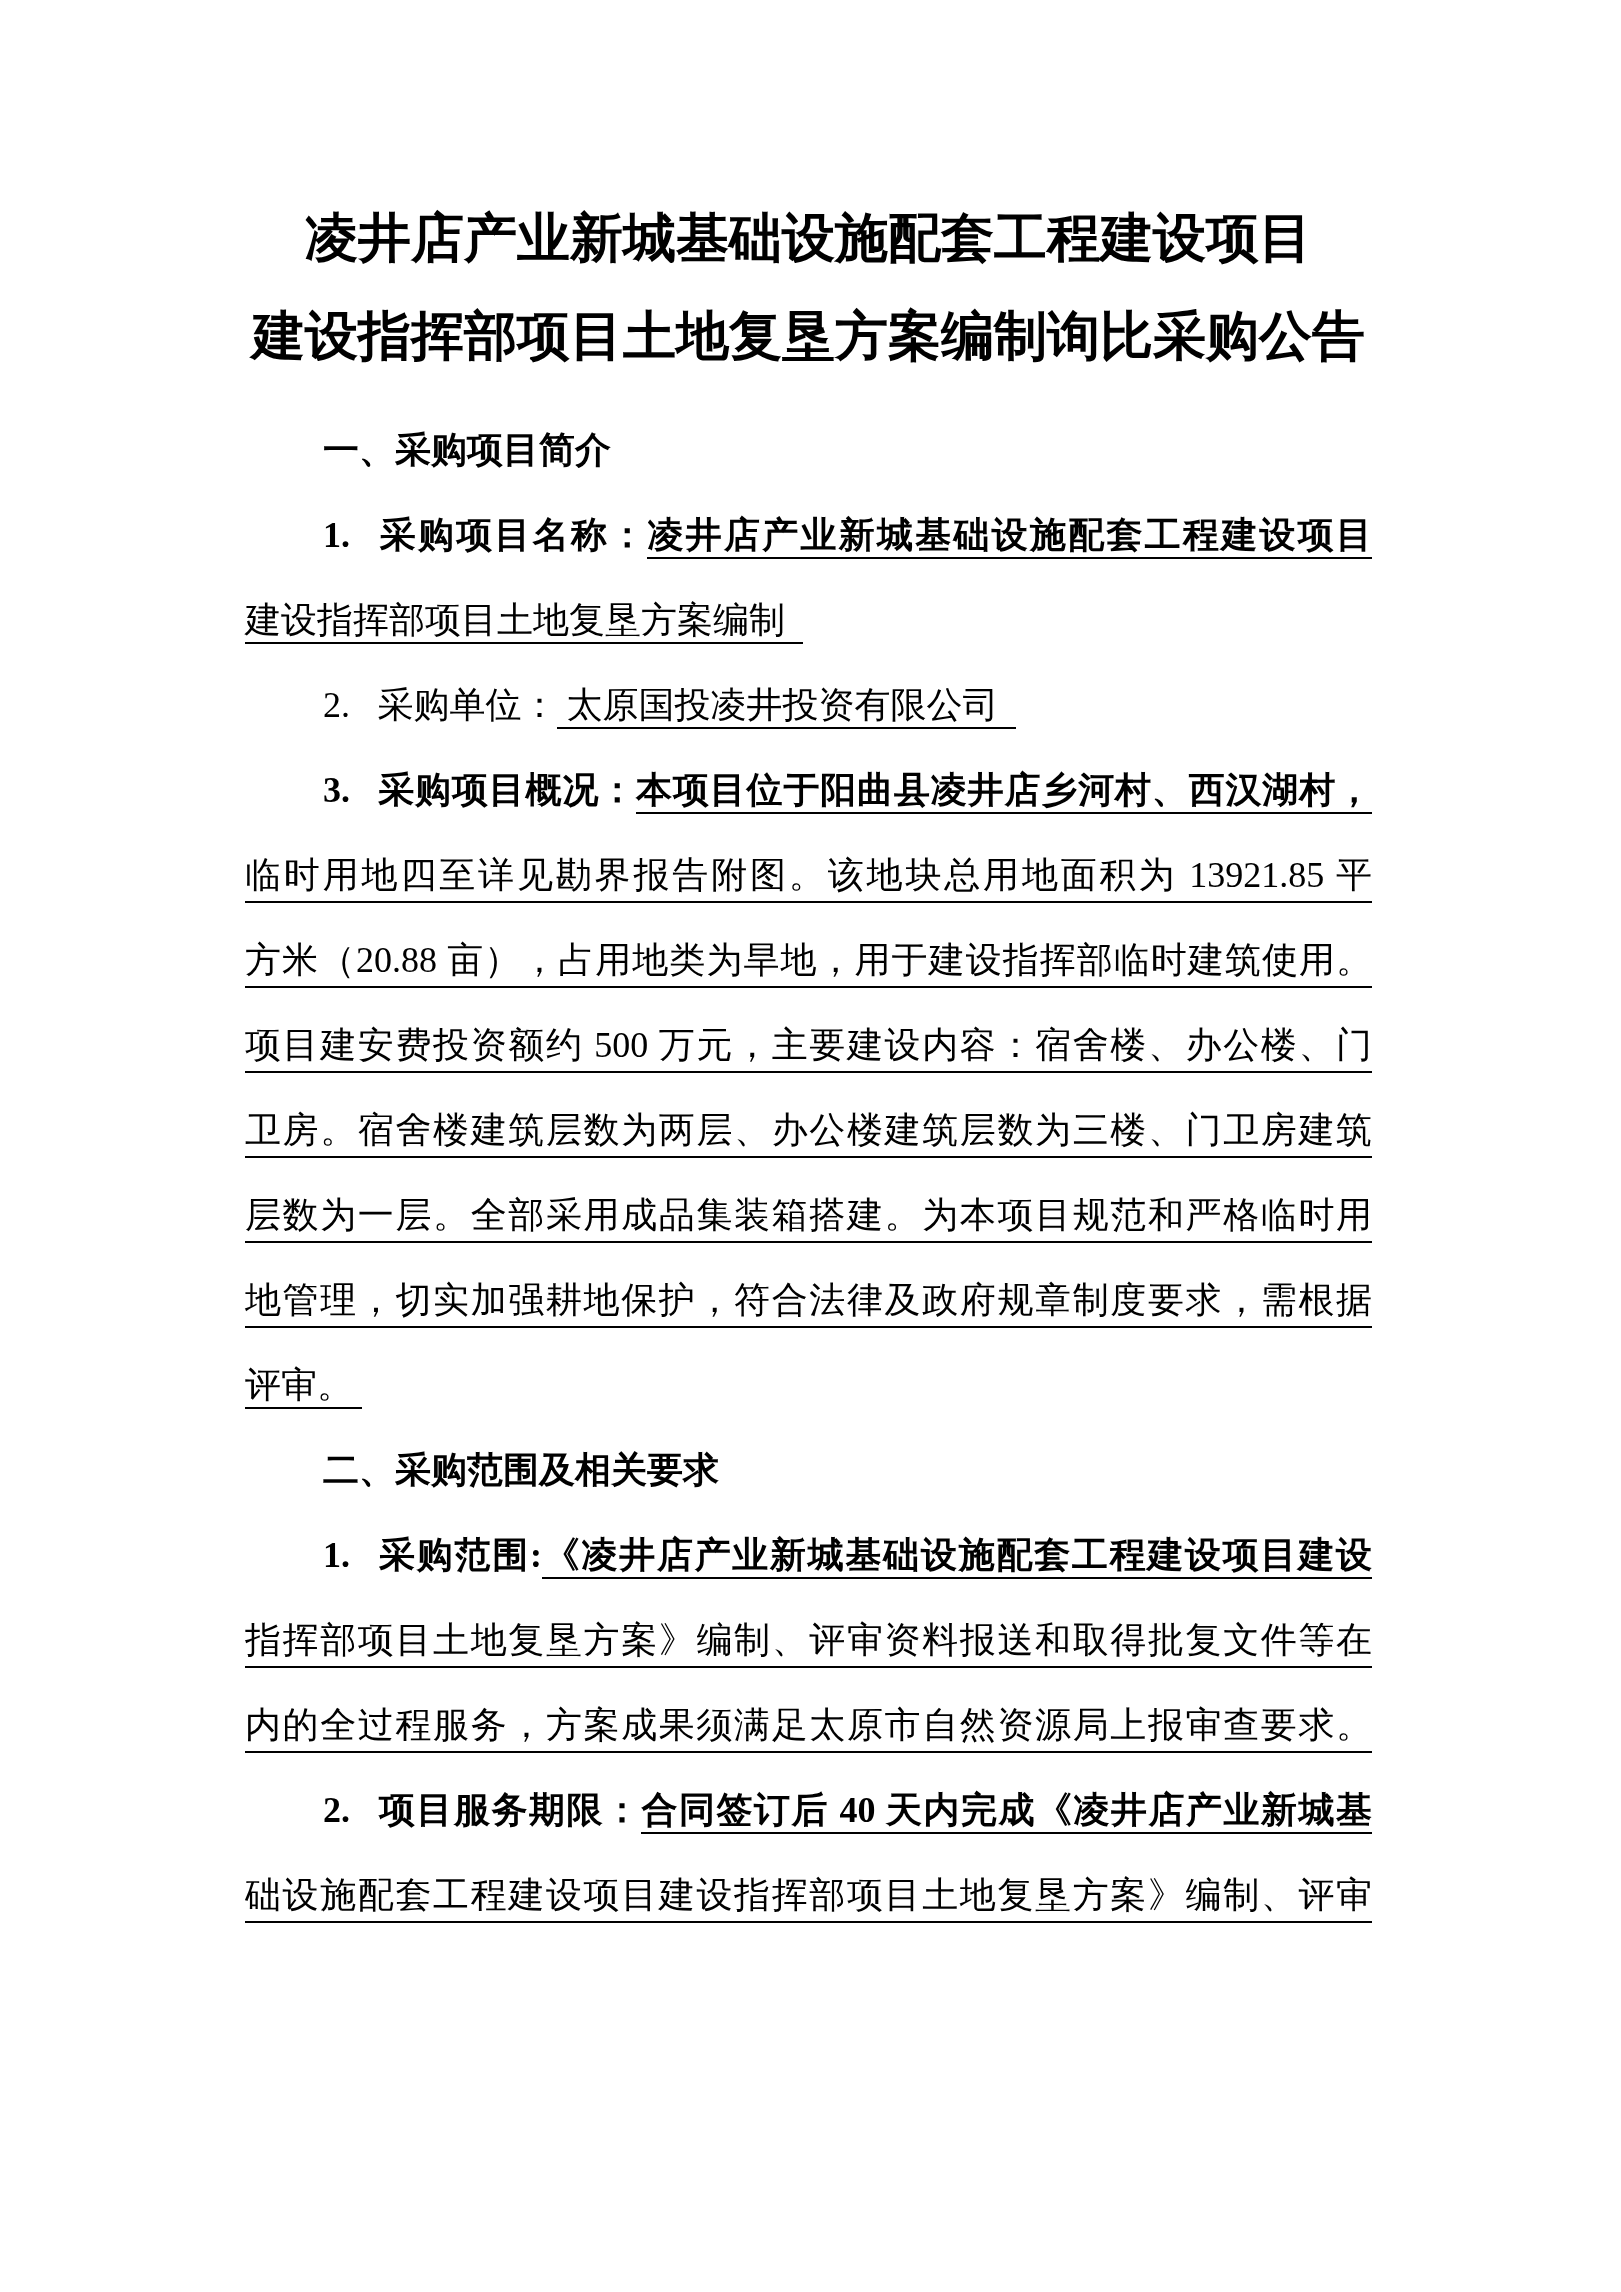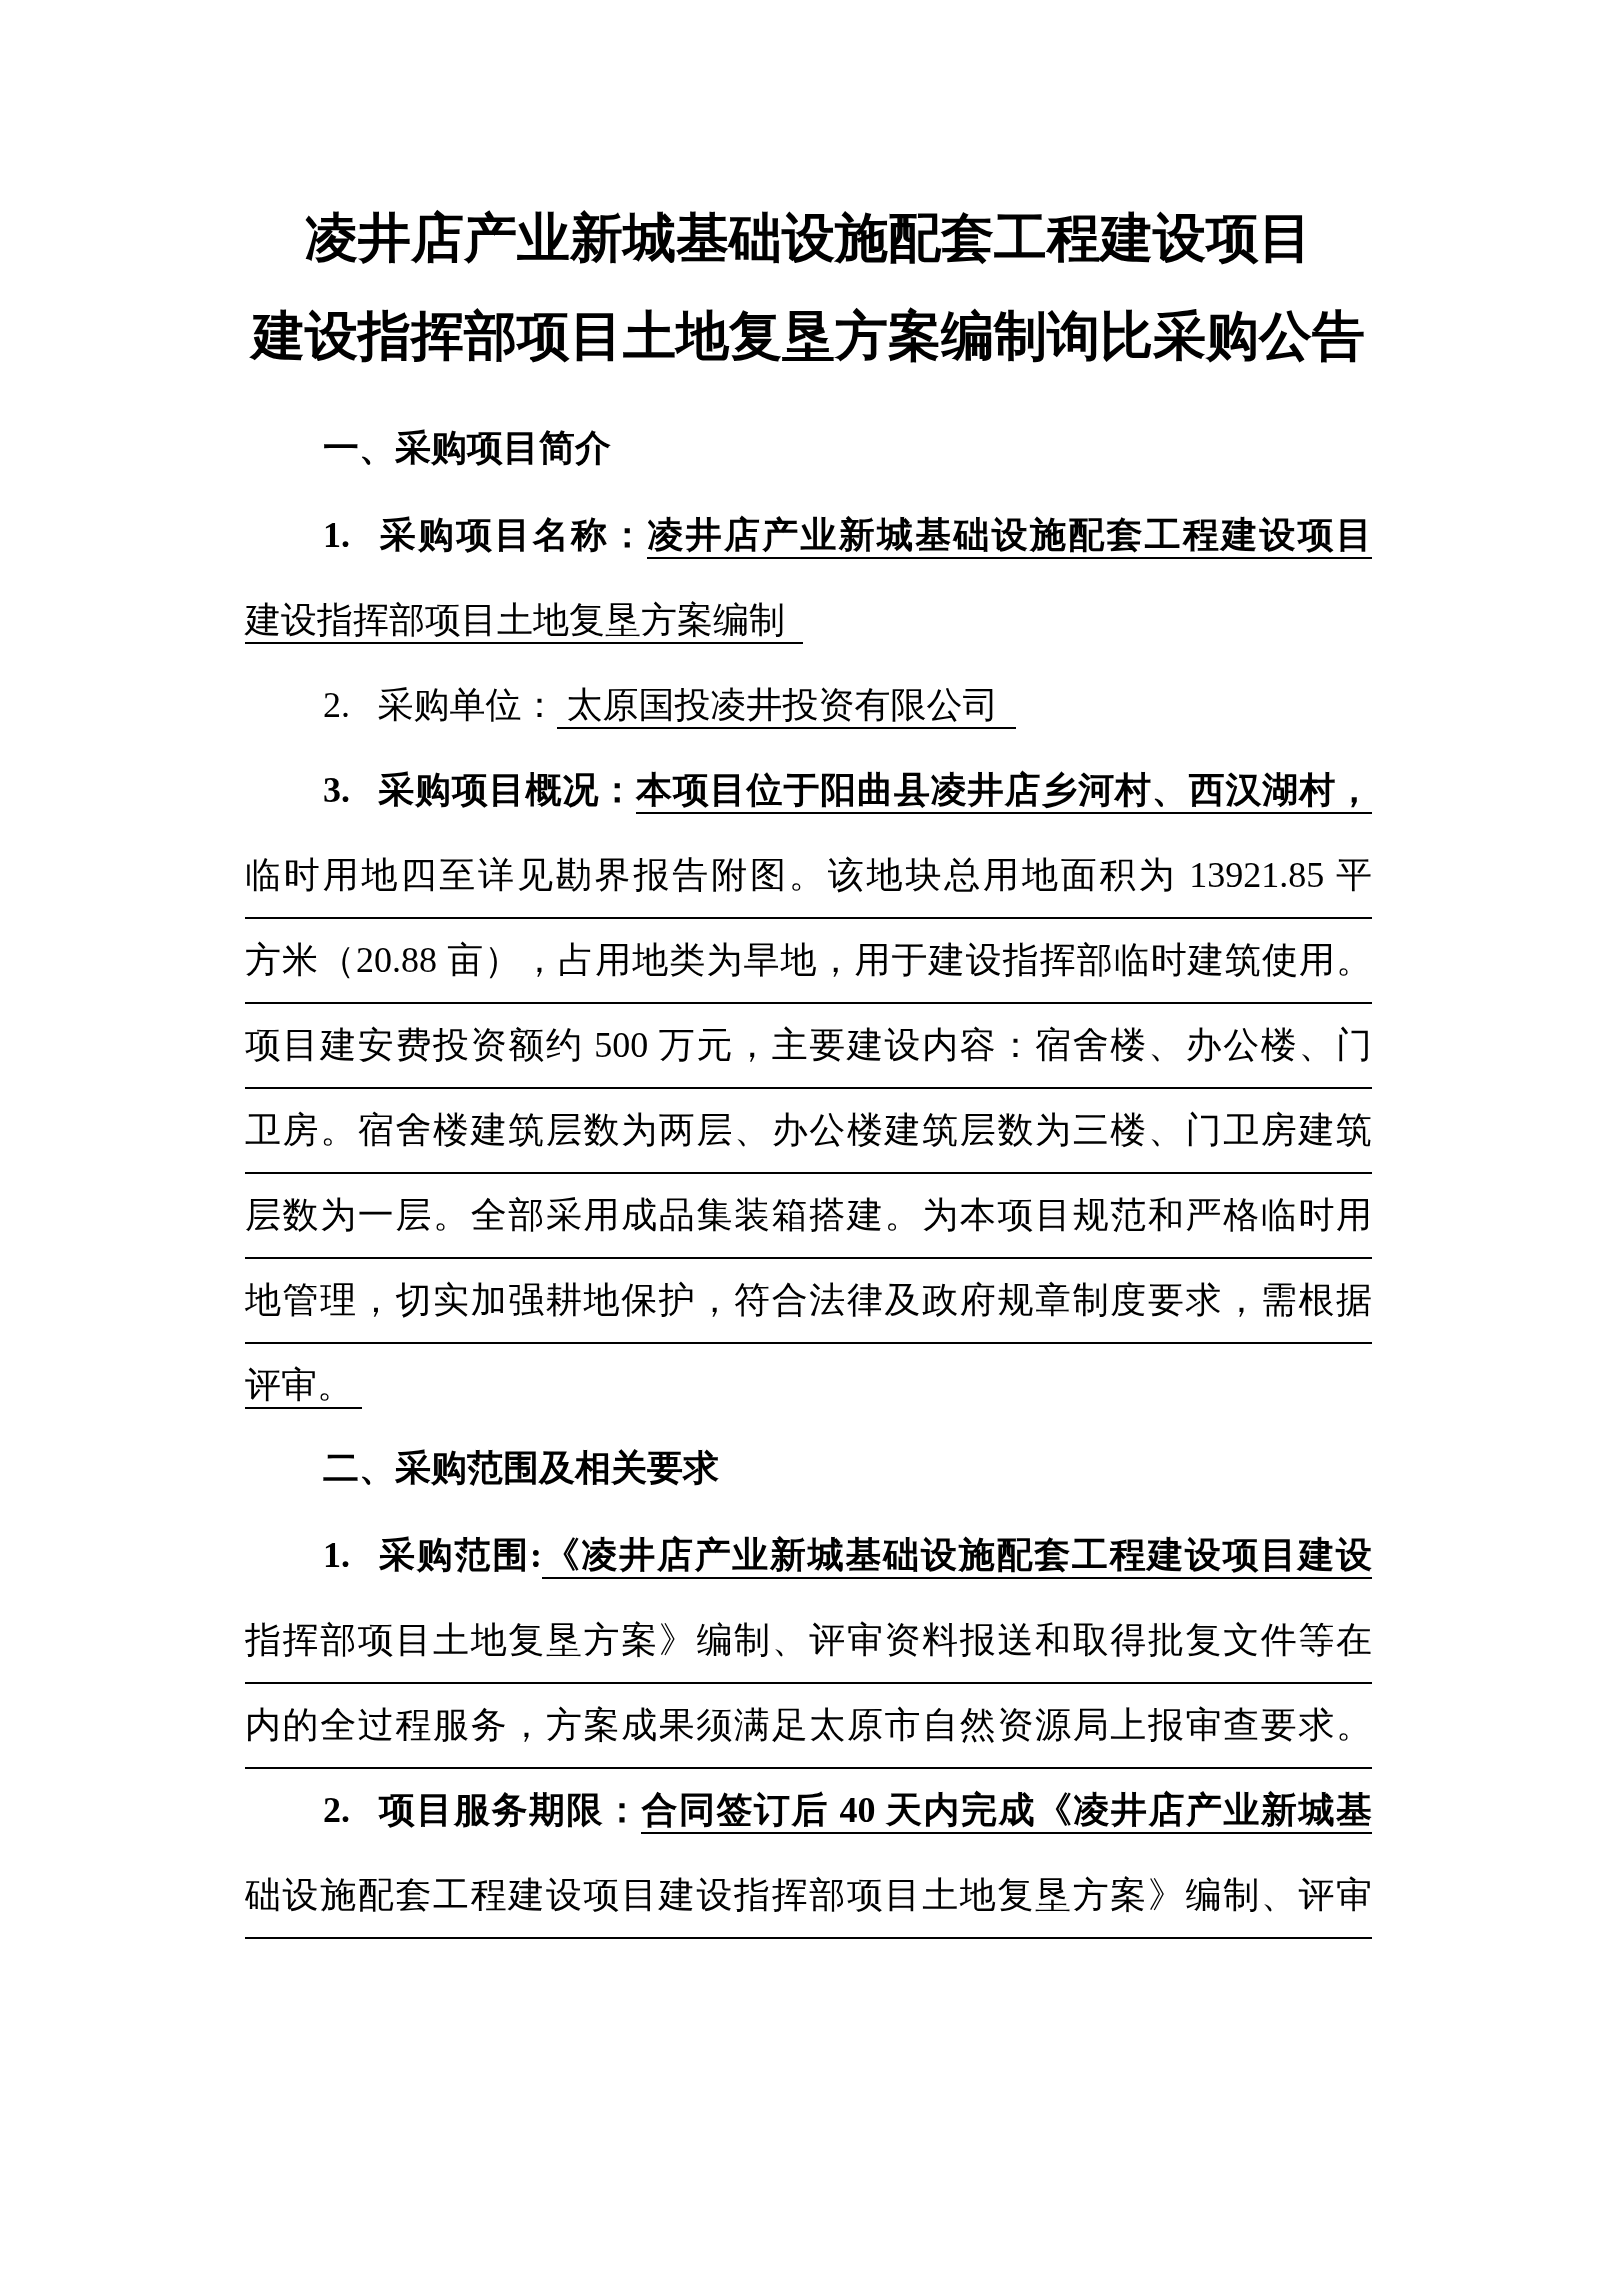--- a/index.html
+++ b/index.html
@@ -10,26 +10,26 @@
   }
   .content{padding:189px 249px 0 245px;}
   .titles{margin-bottom:22.5px;}
   .title-line{
     height:98px;line-height:98px;font-size:53px;font-weight:bold;
     text-align:center;white-space:nowrap;
   }
   .line{height:85px;line-height:85px;font-size:36px;}
   .indent{text-indent:78px;}
   .fill{text-align:justify;text-align-last:justify;font-weight:bold;}
-  .heading{font-weight:bold;font-family:Liberation Mono, monospace;}
+  .heading{font-weight:bold;font-family:Liberation Serif, serif;}
   .num{margin-right:27.4px;}
   .u{border-bottom:2.9px solid #000;padding-bottom:2.9px;}
   .uline{
     display:inline-block;width:100%;line-height:47px;
-    border-bottom:2.9px solid #000;padding-bottom:18px;
+    border-bottom:2.9px solid #000;padding-bottom:2px;
     text-align:justify;text-align-last:justify;
   }
 </style>
 </head>
 <body>
 
 <div class="page">
   <div class="content">
 
     <div class="titles">

